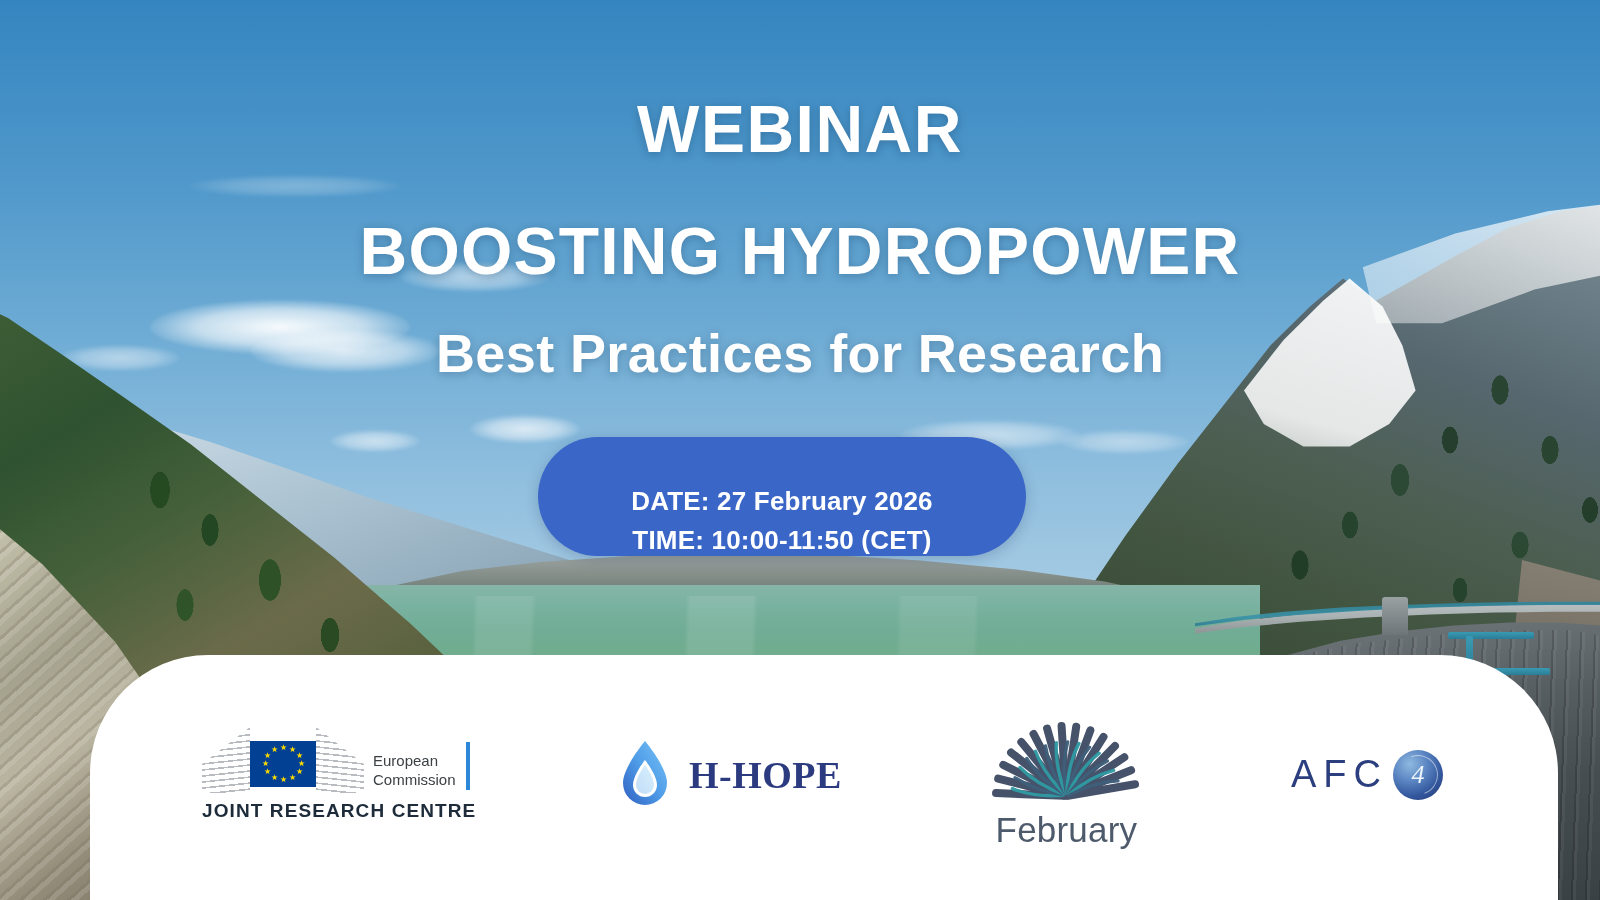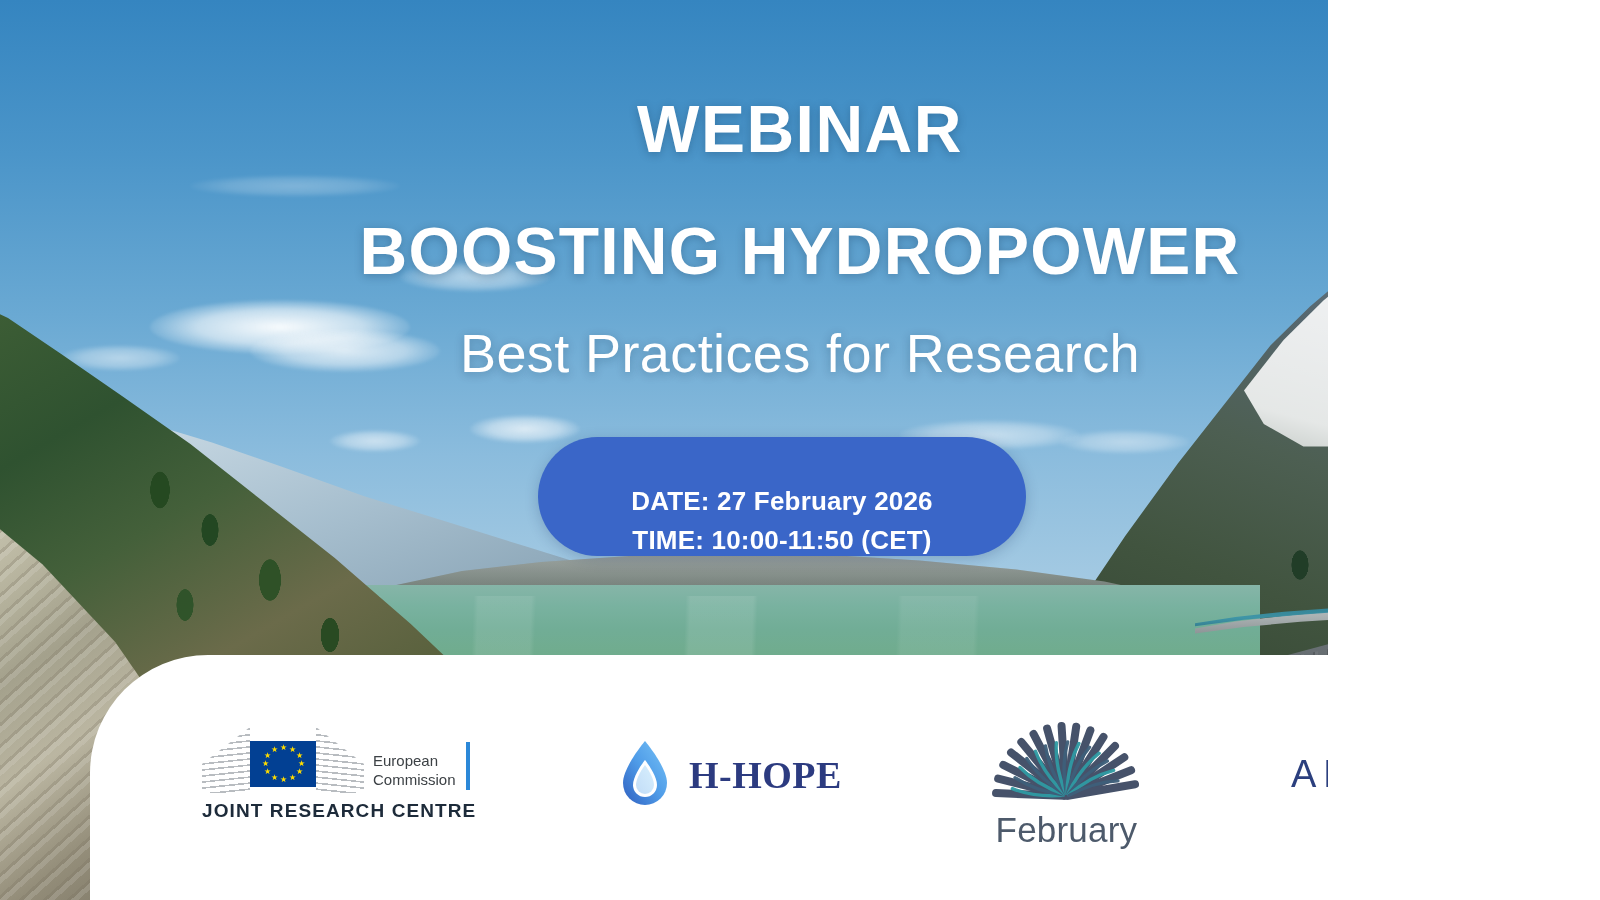--- a/index.html
+++ b/index.html
@@ -4,21 +4,21 @@
 <style>
   * { margin:0; padding:0; box-sizing:border-box; }
   html, body { width:1600px; height:900px; overflow:hidden; }
   body {
     font-family: "Liberation Sans", sans-serif;
     background:#ffffff;
     position:relative;
   }
   .poster {
     position:absolute; inset:0;
-    width:1328px; height:900px;
+    width:1600px; height:900px;
     overflow:hidden;
     background:#0369a1;
     padding-left:45px;
   }
 
   
   .photo {
     position:absolute; left:0; top:0; width:1600px; height:900px;
     overflow:hidden;
   }
@@ -229,21 +229,21 @@
     text-shadow:0 2px 10px rgba(10,40,70,.28);
   }
   .hl-kicker {
     font-size:66px; font-weight:bold; letter-spacing:1.5px; line-height:1.02;
   }
   .hl-main {
     font-size:66px; font-weight:bold; letter-spacing:1.2px; line-height:1.0;
     margin-top:55px;
   }
   .hl-sub {
-    font-size:54px; font-weight:normal; letter-spacing:0.4px; line-height:1.0;
+    font-size:54px; font-weight:bold; letter-spacing:0.4px; line-height:1.0;
     margin-top:42px;
   }
 
   
   .pill {
     position:absolute; left:538px; top:437px; width:488px; height:119px;
     background:#3a66c8;
     border-radius:60px;
     z-index:7;
     display:flex; flex-direction:column;

